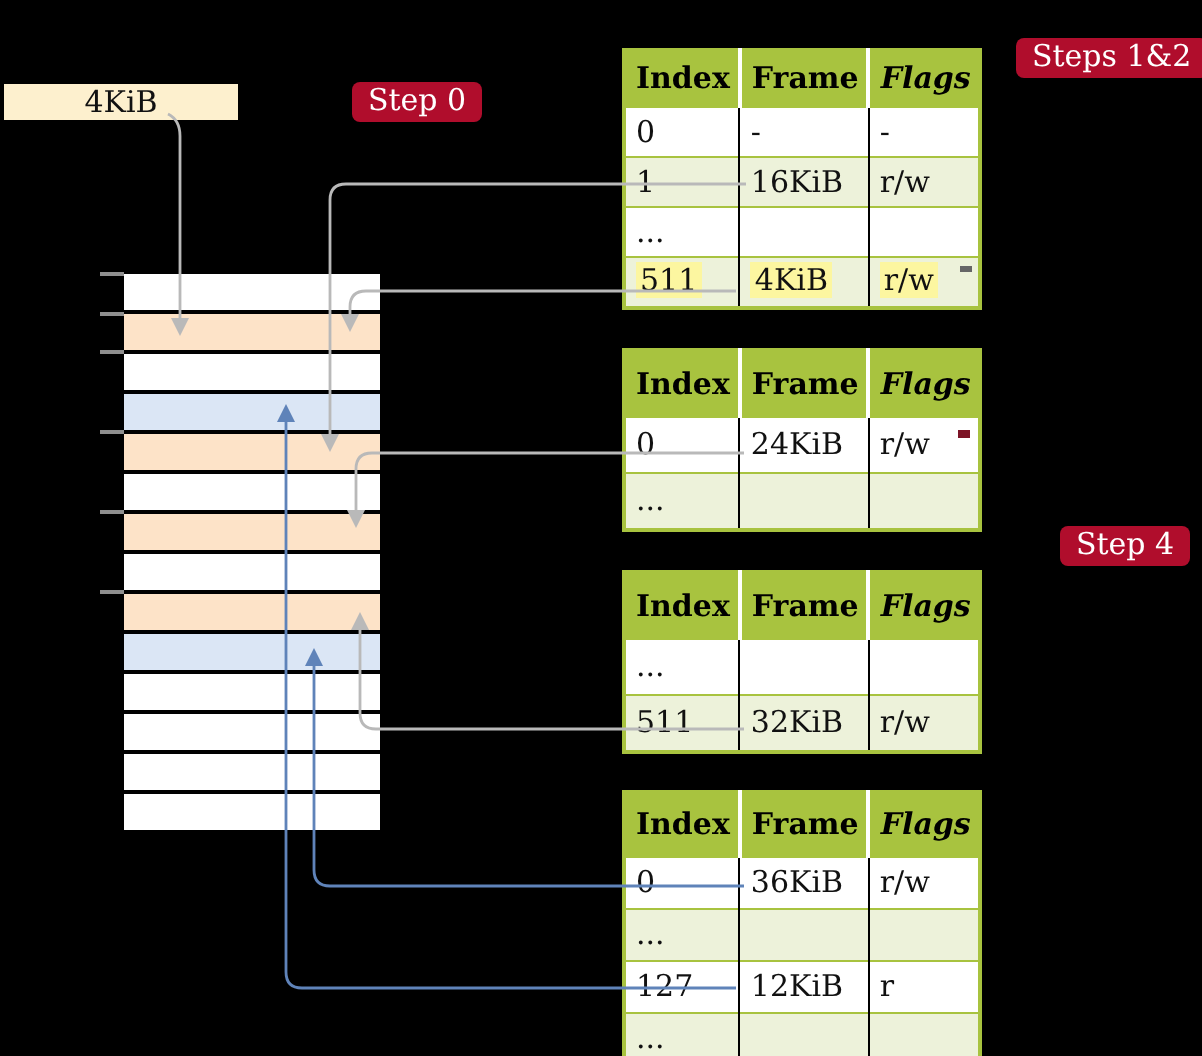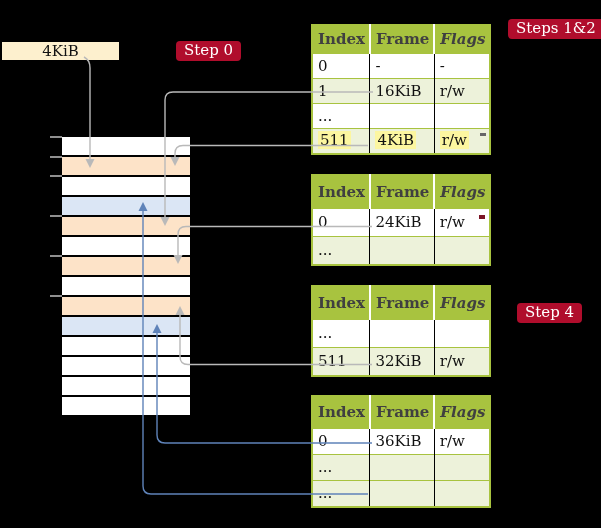--- a/index.html
+++ b/index.html
@@ -11,34 +11,34 @@
   html,body{margin:0;padding:0;background:#000;}
   #canvas{position:relative;width:601px;height:528px;background:#000;overflow:hidden;
           font-family:"DejaVu Serif","Liberation Serif",serif;}
   #frame-box{position:absolute;left:2px;top:42px;width:117px;height:18px;
     background:var(--frame-box-cream);color:#111;font-size:15px;line-height:18px;text-align:center;}
   .badge{position:absolute;background:var(--badge-red);color:#fff;font-size:15px;line-height:17px;
     border-radius:4px;padding:1px 8px 2px;white-space:nowrap;}
   #badge-step0{left:176px;top:41px;}
   #badge-steps12{left:508px;top:19px;}
   #badge-step3{left:517px;top:156px;}
-  #badge-step4{left:517px;top:263px;margin-top:40px;}
+  #badge-step4{left:530px;top:263px;}
   #memory{position:absolute;left:62px;top:137px;width:128px;height:278px;
     display:grid;grid-template-rows:repeat(14,1fr);row-gap:2px;}
   .mrow{width:100%;}
   .mrow.white{background:#fff;}
   .mrow.orange{background:var(--memory-orange);}
   .mrow.blue{background:var(--memory-blue);}
   .tick{position:absolute;left:50px;width:12px;height:2px;background:var(--tick-gray);}
   .pt{position:absolute;left:311px;}
   #pt1{top:24px;} #pt2{top:174px;} #pt3{top:285px;} #pt4{top:395px;}
   .pt table{border-collapse:collapse;border:2px solid var(--table-green);
     font-family:"DejaVu Serif","Liberation Serif",serif;font-size:15px;color:#111;}
   .pt col.c1{width:56px;} .pt col.c2{width:61px;} .pt col.c3{width:52px;}
-  .pt th{background:var(--table-green);color:#404040;font-weight:bold;text-align:left;
+  .pt th{background:var(--table-green);color:#000000;font-weight:bold;text-align:left;
     padding:2px 4px 3px 5px;border-right:2px solid #fff;font-size:15px;}
   .pt th:last-child{border-right:none;font-style:italic;}
   .pt td{padding:1px 4px 2px 5px;border-right:1.5px solid #000;border-top:1.5px solid var(--table-green);
     background:#fff;box-sizing:border-box;}
   .pt td:last-child{border-right:none;}
   .pt tr.shaded td{background:var(--row-shade-green);}
   #pt1 th{height:22px;} #pt1 td{height:25px;}
   #pt2 th,#pt3 th{height:27px;} #pt2 td,#pt3 td{height:28px;}
   #pt4 th{height:26px;} #pt4 td{height:26px;}
   .hl{background:var(--highlight-yellow);padding:0 2px;}
@@ -222,20 +222,25 @@
           <tr>
             <td>0</td>
             <td>36KiB</td>
             <td>r/w</td>
           </tr>
           <tr class="shaded">
             <td>...</td>
             <td></td>
             <td></td>
           </tr>
+          <tr>
+            <td>127</td>
+            <td>12KiB</td>
+            <td>r</td>
+          </tr>
           <tr class="shaded">
             <td>...</td>
             <td></td>
             <td></td>
           </tr>
         </tbody>
       </table>
     </div>
 
   <div class="stub" id="stub-t1"></div>

